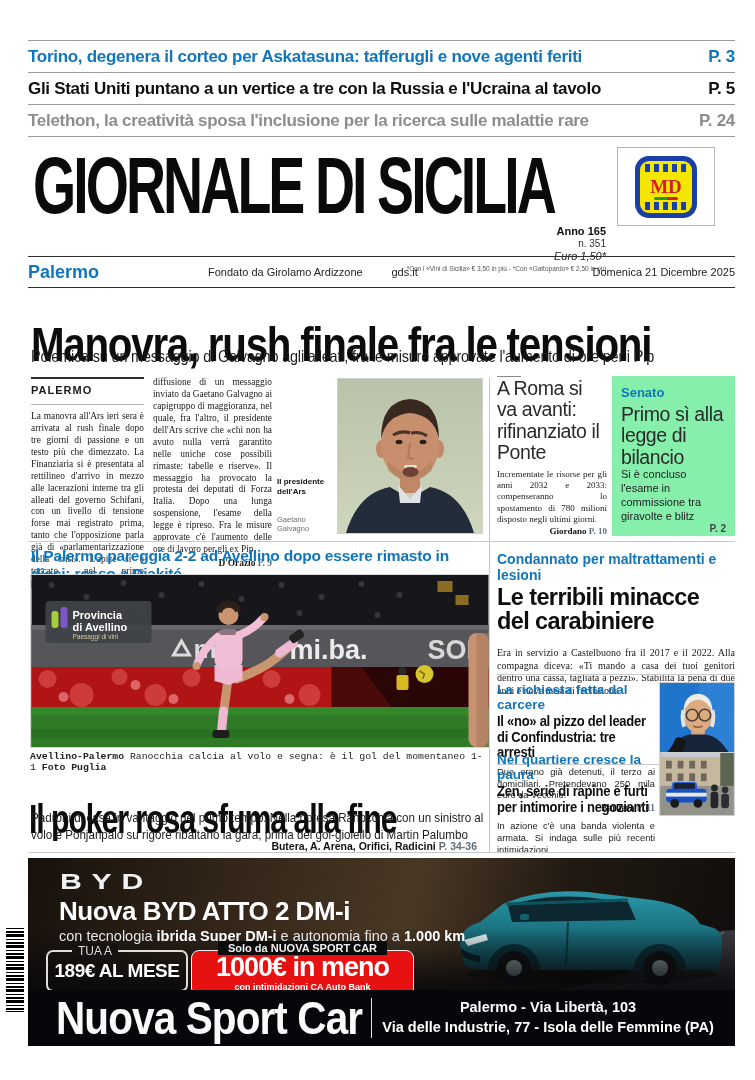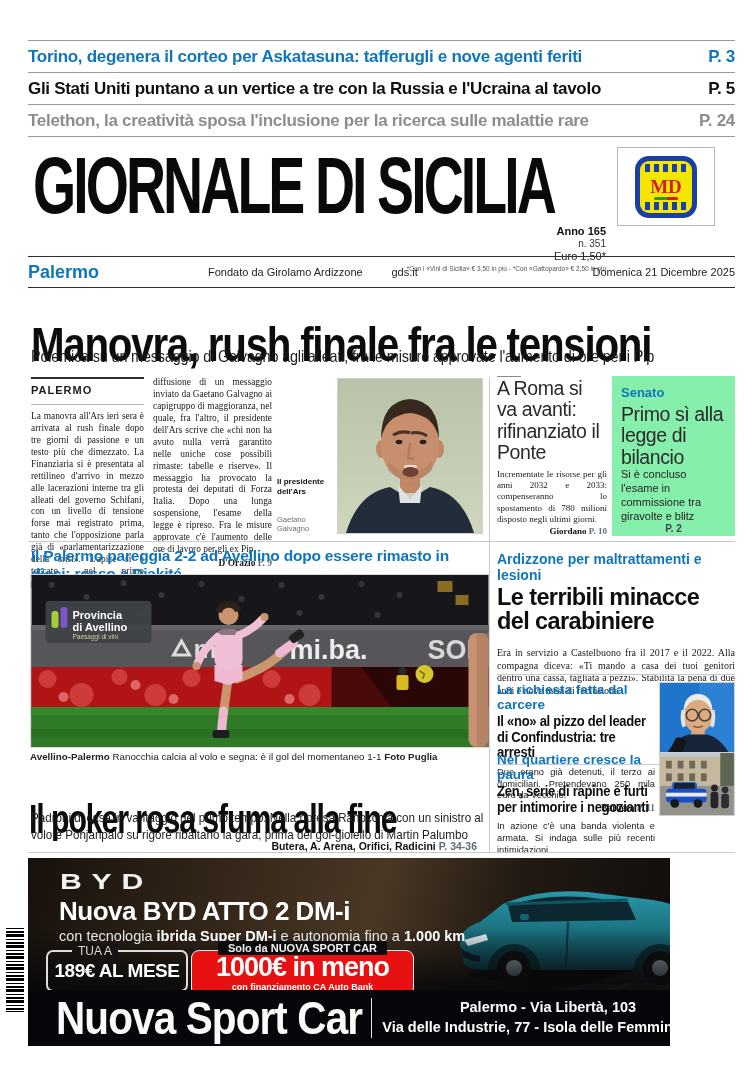--- a/index.html
+++ b/index.html
@@ -20,21 +20,21 @@
   .md-inner{width:52px;height:52px;background:#f5e600;border-radius:9px;position:relative;display:flex;align-items:center;justify-content:center;}
   .md-stripes{position:absolute;left:5px;right:5px;height:8px;
               background:repeating-linear-gradient(90deg,#1b3fa8 0 5px,transparent 5px 9px);}
   .md-stripes.top{top:3px}.md-stripes.bot{bottom:3px}
   .md-text{font-family:"Liberation Serif",serif;font-weight:700;font-size:19px;color:#d31f2d;letter-spacing:0;}
   .md-underline{position:absolute;bottom:13px;left:14px;width:24px;height:2.5px;
                 background:linear-gradient(90deg,#2a9a30 0 55%,#d31f2d 55%);border-radius:2px;}
   .edition{position:absolute;right:149px;top:225px;width:200px;text-align:right;line-height:1.18;}
   .ed-anno{font-weight:700;font-size:11px;}
   .ed-num{font-size:10px;color:#333;}
-  .ed-price{font-size:11px;color:#222;}
+  .ed-price{font-size:11px;color:#222;font-style:italic;}
   .ed-note{font-size:6.5px;color:#555;margin-top:2px;}
   
   .infobar{position:absolute;left:28px;top:256px;width:707px;height:30px;
            border-top:1px solid #2e2e2e;border-bottom:1px solid #2e2e2e;
            display:flex;align-items:center;}
   .ib-city{font-size:18px;font-weight:700;color:#0f76bd;flex:0 0 180px;}
   .ib-founded{font-size:11px;color:#222;flex:1;text-align:left;}
   .ib-site{font-size:11px;color:#222;flex:0 0 160px;}
   .ib-date{font-size:11px;color:#222;flex:1;text-align:right;}
   
@@ -59,26 +59,26 @@
   
   .roma-box{position:absolute;left:497px;top:378px;width:110px;height:158px;display:flex;flex-direction:column;}
   .roma-box::before{content:"";position:absolute;top:-2px;left:0;width:24px;height:1px;background:#8a8a8a;}
   .box-h{font-size:19.5px;line-height:1.1;color:#2a2a2a;letter-spacing:-0.4px;}
   .roma-body{font-family:"Liberation Serif",serif;font-size:9px;line-height:1.25;text-align:justify;color:#1a1a1a;margin-top:auto;}
   .roma-byline{text-align:right;font-family:"Liberation Serif",serif;font-size:9px;margin-top:1px;}
   .senato-box{position:absolute;left:612px;top:376px;width:123px;height:160px;background:#86efac;
               padding:9px 9px 8px;box-sizing:border-box;display:flex;flex-direction:column;}
   .sen-kicker{font-size:13px;font-weight:700;color:#0f76bd;margin-bottom:4px;}
   .sen-body{font-size:11px;line-height:1.25;color:#222;margin-top:auto;}
-  .sen-page{text-align:center;font-size:10px;font-weight:700;color:#444;}
+  .sen-page{text-align:right;font-size:10px;font-weight:700;color:#444;}
   .hr{position:absolute;left:28px;width:707px;height:1px;background:#c9c9c9;}
   
   .sport-kicker{position:absolute;left:31px;top:547px;width:456px;font-size:15.5px;font-weight:700;color:#0f76bd;letter-spacing:-0.2px;}
   .sport-photo{position:absolute;left:30px;top:574px;width:458px;height:172px;border:1px solid #d8d8d8;box-sizing:content-box;}
-  .sport-caption{position:absolute;left:30px;top:751px;width:458px;font-size:9.8px;color:#222;}
+  .sport-caption{position:absolute;left:30px;top:751px;width:458px;font-size:9.8px;color:#222;font-family:Liberation Mono, monospace;}
   .sport-headline{position:absolute;left:29px;top:762px;font-size:41px;font-weight:700;letter-spacing:-1.5px;
                   color:#0c0c0c;transform:scaleX(0.74);transform-origin:left top;white-space:nowrap;}
   .sport-body{position:absolute;left:31px;top:810px;width:530px;font-size:13.5px;line-height:1.25;color:#1c1c1c;
               transform:scaleX(0.86);transform-origin:left top;}
   .sport-byline{position:absolute;left:31px;top:840px;width:446px;text-align:right;font-size:10.5px;font-weight:700;}
   
   .rart{position:absolute;left:497px;width:238px;}
   .r-kicker{font-weight:700;color:#0f76bd;}
   .rart1{top:551px;}
   .rart1 .r-kicker{font-size:14px;}
@@ -89,21 +89,21 @@
   .rart-flex{display:flex;justify-content:space-between;}
   .r-text{width:158px;}
   .rsmall .r-kicker{font-size:13.5px;}
   .rsmall .r-head{font-size:14px;font-weight:700;line-height:1.12;letter-spacing:-0.3px;color:#0e0e0e;margin-top:2px;
                   transform:scaleX(0.93);transform-origin:left top;width:168px;}
   .rsmall .r-body{font-family:Liberation Sans, sans-serif;font-size:9.3px;line-height:1.26;text-align:justify;margin-top:6px;color:#1a1a1a;}
   .rart2{top:682px;}
   .rart3{top:752px;}
   .thumb{border:1px solid #cfcfcf;}
   
-  .ad{position:absolute;left:28px;top:858px;width:642px;height:188px;overflow:hidden;
+  .ad{position:absolute;left:28px;top:858px;width:707px;height:188px;overflow:hidden;
       background:linear-gradient(105deg,#17110c 0%,#35271a 30%,#4a3825 52%,#221a12 72%,#0d0c0b 100%);}
   .ad-shade{position:absolute;left:0;top:70px;width:707px;height:70px;
             background:linear-gradient(180deg,rgba(8,8,10,0) 0%,rgba(8,8,10,0.85) 80%);}
   .ad-car{position:absolute;left:400px;top:4px;}
   .byd{position:absolute;left:32px;top:10px;font-size:28px;font-weight:700;letter-spacing:9px;color:#f2f2f2;
        transform:scale(1.08,0.82);transform-origin:left top;}
   .ad-title{position:absolute;left:31px;top:38px;font-size:26px;font-weight:700;color:#fff;letter-spacing:-0.5px;}
   .ad-sub{position:absolute;left:31px;top:70px;font-size:14.5px;color:#e6e6e6;}
   .ad-sub b{color:#fff;}
   .offer-label{position:absolute;left:44px;top:86px;font-size:12px;color:#ddd;background:#151210;padding:0 6px;z-index:2;}
@@ -325,21 +325,21 @@
     <b>Foto Puglia</b>
   </div>
   <h2 class="sport-headline">Il poker rosa sfuma alla fine</h2>
   <div class="sport-body">Padroni di casa in vantaggio nel primo tempo. Nella ripresa Ranocchia con un sinistro al volo e Pohjanpalo su rigore ribaltano la gara, prima del gol-gioiello di Martin Palumbo</div>
   <div class="sport-byline">
     <span>Butera, A. Arena, Orifici, Radicini</span>
     <span class="pg">P. 34-36</span>
   </div>
 
   <div class="rart rart1">
-    <div class="r-kicker">Ardizzone per maltrattamenti e lesioni</div>
+    <div class="r-kicker">Condannato per maltrattamenti e lesioni</div>
     <div class="r-head">Le terribili minacce del carabiniere</div>
     <div class="r-body">Era in servizio a Castelbuono fra il 2017 e il 2022. Alla compagna diceva: «Ti mando a casa dei tuoi genitori dentro una cassa, tagliata a pezzi». Stabilita la pena di due anni e nove mesi di reclusione.</div>
     <div class="r-byline">
       <span class="by">Geraci</span>
       <span class="pg">P. 23</span>
     </div>
   </div>
   <div class="hr-r" style="top:674px"></div>
 
   <div class="rart rart2 rart-flex rsmall">
@@ -437,21 +437,21 @@
     </svg>
     <div class="ad-shade"></div>
     <div class="byd">BYD</div>
     <div class="ad-title">Nuova BYD ATTO 2 DM-i</div>
     <div class="ad-sub"><span>con tecnologia </span><b>ibrida Super DM-i</b><span> e autonomia fino a </span><b>1.000 km</b></div>
     <div class="offer-label">TUA A</div>
     <div class="offer-box">189€ AL MESE</div>
     <div class="deal-label"><span>Solo da NUOVA SPORT CAR</span></div>
     <div class="deal-box">
       <div class="deal-value">1000€ in meno</div>
-      <div class="deal-finance">con finanziamento CA Auto Bank</div>
+      <div class="deal-finance">con intimidazioni CA Auto Bank</div>
     </div>
     <div class="fine-print">Anticipo 5.250€ - 35 canoni mensili di 189€ - Valore Residuo 18.640€</div>
     <div class="dealer-strip">
       <div class="dealer-name">Nuova Sport Car</div>
       <div class="dealer-div"></div>
       <div class="dealer-addr">
         <div>Palermo - Via Libertà, 103</div>
         <div>Via delle Industrie, 77 - Isola delle Femmine (PA)</div>
       </div>
     </div>

